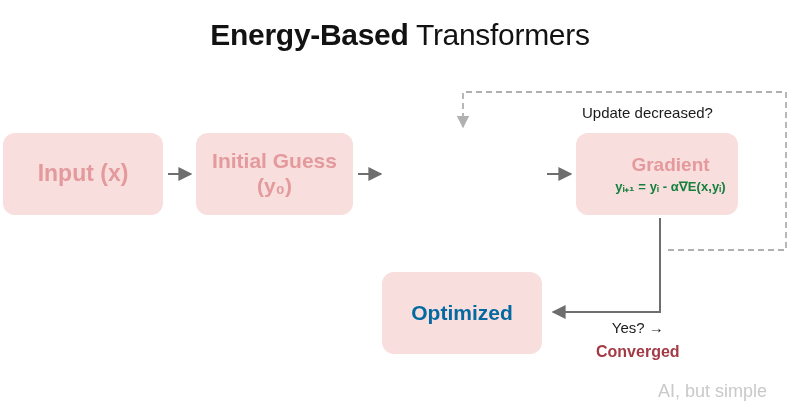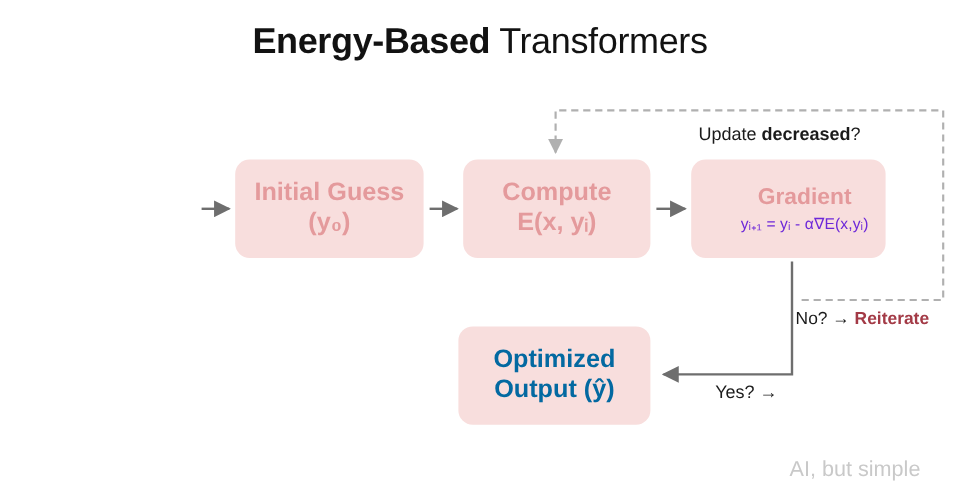--- a/index.html
+++ b/index.html
@@ -68,39 +68,39 @@
 
   #node-input        { left: 3px;   top: 133px; width: 160px; height: 82px; font-size: 23px; }
   #node-initial      { left: 196px; top: 133px; width: 157px; height: 82px; font-size: 21px; }
   #node-compute      { left: 386px; top: 133px; width: 156px; height: 82px; font-size: 21px; }
   #node-gradient     { left: 576px; top: 133px; width: 162px; height: 82px; font-size: 19px; padding-left: 27px; }
   #node-optimized    { left: 382px; top: 272px; width: 160px; height: 82px; font-size: 21px; }
 
   #node-gradient .formula {
     display: block;
     font-size: 13px;
-    font-weight: normal;
-    color: #6d28d9;
+    font-weight: bold;
+    color: #15803d;
     margin-top: 2px;
     white-space: nowrap;
     letter-spacing: 0.1px;
   }
 
   
   .edge-label {
     position: absolute;
     white-space: nowrap;
     color: #1b1b1b;
   }
   #label-energy {
     left: 582px;
     top: 104px;
     font-size: 15px;
   }
-  #label-energy .b { font-weight: bold; }
+  #label-energy .b { font-weight: normal; }
 
   #label-no {
     left: 663px;
     top: 258px;
     font-size: 14.5px;
   }
   #label-no .accent { font-weight: bold; color: #a33a46; }
 
   #label-yes {
     left: 570px;
@@ -145,48 +145,44 @@
 
     <line x1="358" y1="174" x2="381" y2="174" stroke="#6e6e6e" stroke-width="2" marker-end="url(#arrow-solid)"></line>
 
     <line x1="547" y1="174" x2="571" y2="174" stroke="#6e6e6e" stroke-width="2" marker-end="url(#arrow-solid)"></line>
 
     <path d="M 668 250 L 786 250 L 786 92 L 463 92 L 463 127" fill="none" stroke="#b0b0b0" stroke-width="1.8" stroke-dasharray="6,4" marker-end="url(#arrow-dashed)"></path>
 
     <path d="M 660 218 L 660 312 L 553 312" fill="none" stroke="#6e6e6e" stroke-width="2" marker-end="url(#arrow-solid)"></path>
   </svg>
 
+  <div class="node node-rose" id="node-input">
+    <span class="ln">Input (x)</span>
+  </div>
 
   <div class="node node-rose" id="node-initial">
     <span class="ln">Initial Guess</span>
     <span class="ln">(y₀)</span>
   </div>
 
-  <div class="node node-rose" id="node-compute">
-    <span class="ln">Compute</span>
-    <span class="ln">E(x, yᵢ)</span>
-  </div>
 
   <div class="node node-rose" id="node-gradient">
     <span class="ln">Gradient</span>
     <span class="formula">yᵢ₊₁ = yᵢ - α∇E(x,yᵢ)</span>
   </div>
 
   <div class="node node-deep" id="node-optimized">
     <span class="ln">Optimized</span>
-    <span class="ln">Output (ŷ)</span>
   </div>
 
   <div class="edge-label" id="label-energy">
     <span>Update </span><span class="b">decreased</span><span>?</span>
   </div>
 
-  <div class="edge-label" id="label-no">
-    <span>No? → </span><span class="accent">Reiterate</span>
-  </div>
 
   <div class="edge-label" id="label-yes">
     <div>Yes? →</div>
+    <div class="l2">Converged</div>
   </div>
 
   <div id="watermark">AI, but simple</div>
 
 </div>
 
 </body></html>

